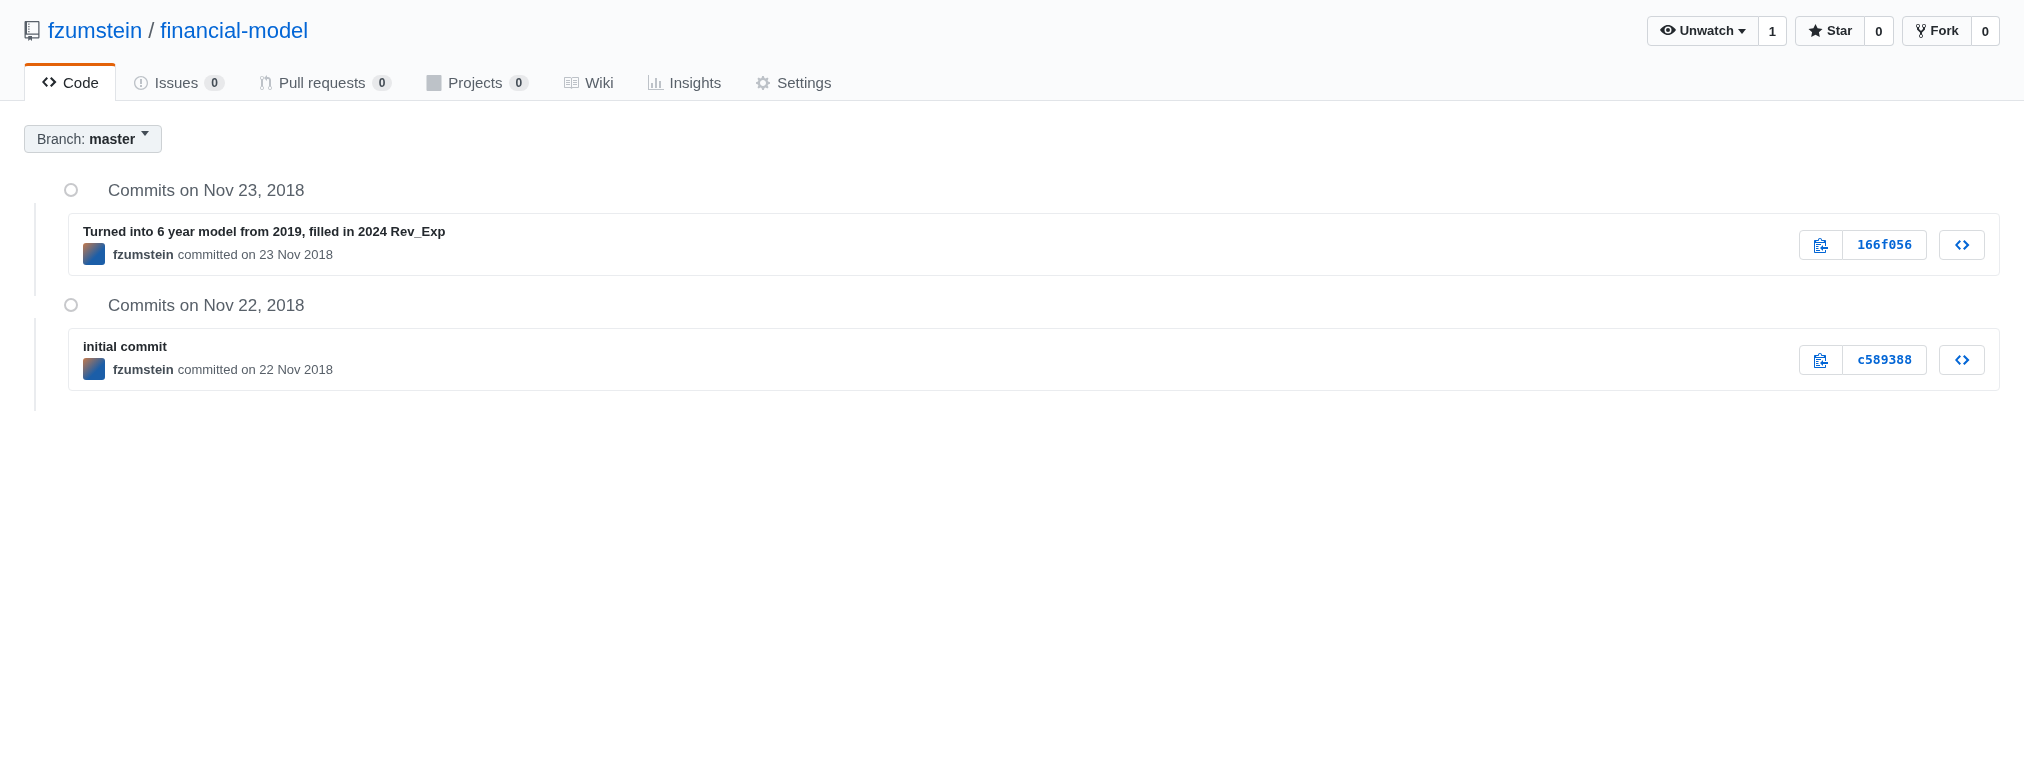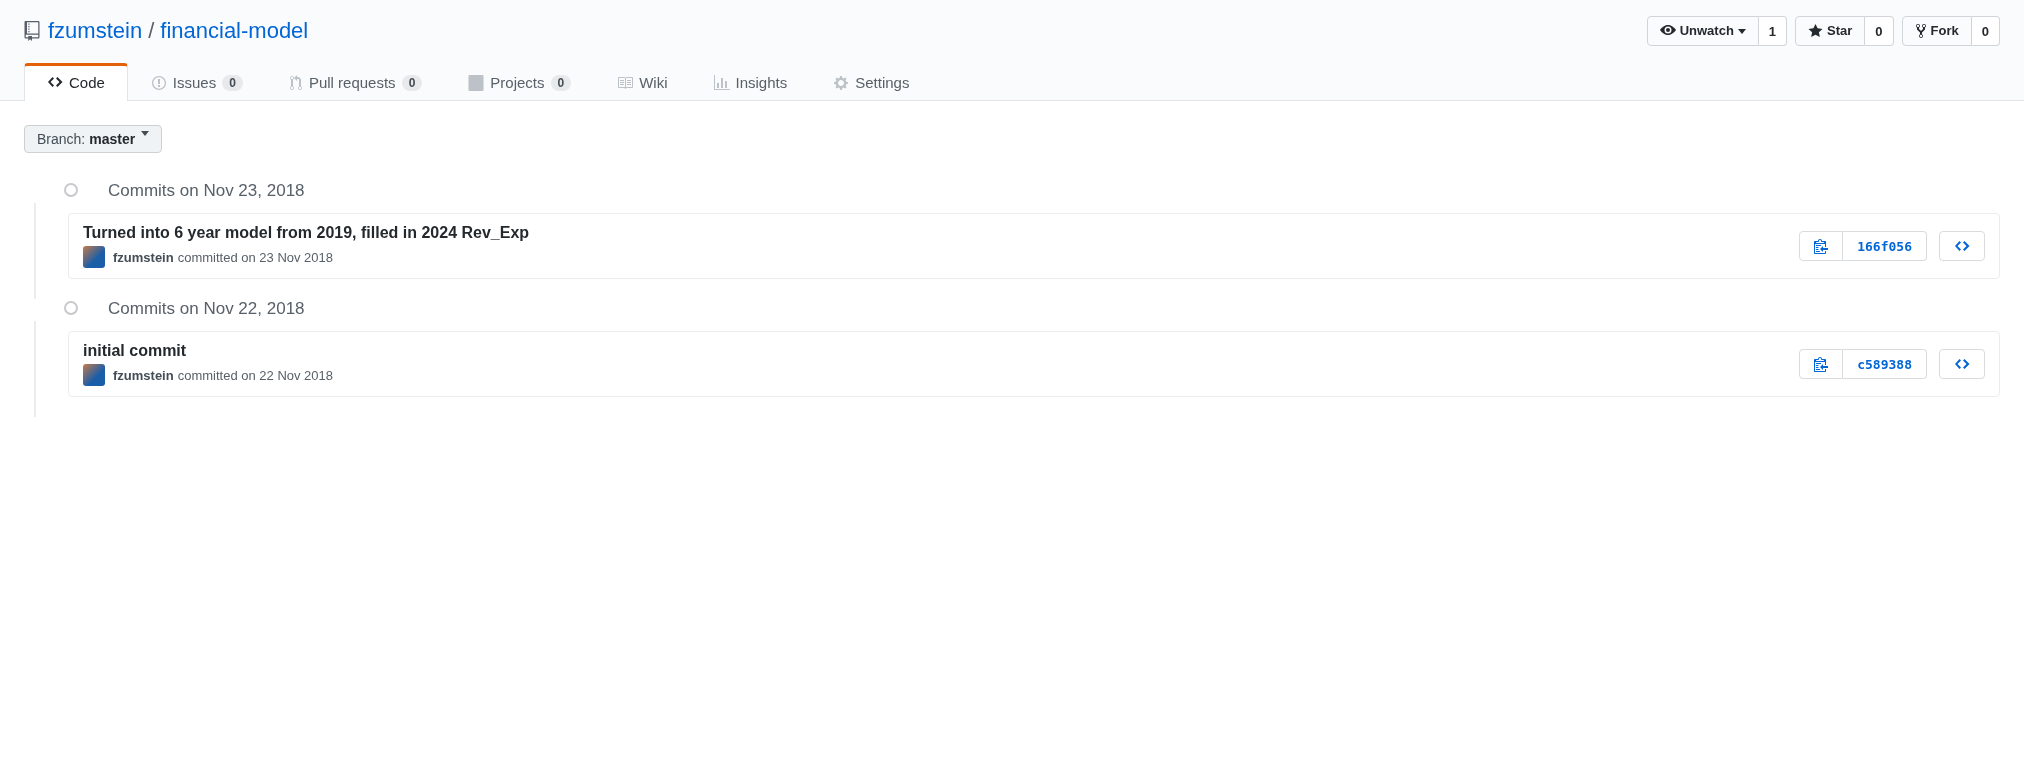--- a/index.html
+++ b/index.html
@@ -44,21 +44,21 @@
   .social .btn .caret { margin-left: 4px; }
   .social .count {
     display: flex; align-items: center; justify-content: center;
     min-width: 28px; padding: 4px 10px; font-size: 13px; font-weight: 600;
     background: #fff; border: 1px solid #d1d5da; border-left: 0;
     border-radius: 0 4px 4px 0;
   }
   .reponav { display: flex; }
   .reponav-item {
     display: flex; align-items: center;
-    padding: 10px 22px; font-size: 15px;
+    padding: 10px 16px; font-size: 15px;
     color: #586069; border: 1px solid transparent;
     border-bottom: none; cursor: pointer;
     border-radius: 4px 4px 0 0;
     position: relative; top: 1px;
   }
   .reponav-item svg { margin-right: 6px; fill: currentColor; color: #959da599; }
   .reponav-item.selected {
     color: #24292e; background: #fff;
     border-color: #e1e4e8;
     border-top: 3px solid #e36209;
@@ -103,21 +103,21 @@
     position: absolute; left: -44px; top: 2px;
     width: 14px; height: 14px; border-radius: 50%;
     background: #fff; border: 2px solid #c8c9cc;
   }
   .commit {
     display: flex; justify-content: space-between; align-items: center;
     padding: 10px 14px;
     border: 1px solid #eaecef; background: #fff;
     border-radius: 4px;
   }
-  .commit-title { font-size: 16px; font-weight: 600; color: #24292e; margin-bottom: 4px; }
+  .commit-title { font-size: 13px; font-weight: 600; color: #24292e; margin-bottom: 4px; }
   .commit-meta { display: flex; align-items: center; font-size: 13px; color: #586069; }
   .commit-meta .avatar { width: 22px; height: 22px; border-radius: 3px; margin-right: 8px; background: linear-gradient(135deg,#c77a4a,#1b5ea8 60%);}
   .commit-meta b { color: #444d56; font-weight: 600; margin-right: 4px;}
   .commit-links { display: flex; gap: 12px; }
   .btn-group { display: flex; text-align: right; }
   .btn-outline {
     display: flex; align-items: center; justify-content: center;
     padding: 6px 14px; font-size: 13px; font-weight: 600;
     color: #0366d6; background: #fff;
     border: 1px solid #d9dcdf; cursor: pointer;

